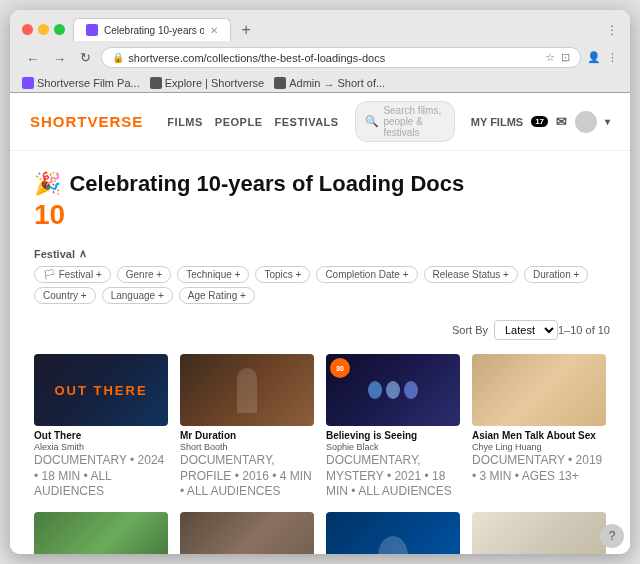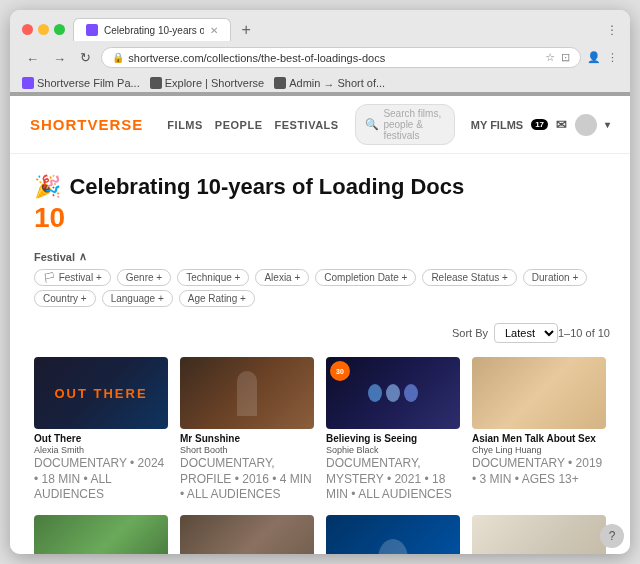--- a/index.html
+++ b/index.html
@@ -121,21 +121,21 @@
     }
     
     .bookmarks-bar {
       background: #e8e8e8;
       padding: 3px 12px;
       display: flex;
       align-items: center;
       gap: 10px;
       font-size: 11px;
       color: #444;
-      border-bottom: 4px solid #a3a3a3;
+      border-bottom: 1px solid #a3a3a3;
     }
     .bookmark-item {
       display: flex;
       align-items: center;
       gap: 3px;
       cursor: pointer;
       white-space: nowrap;
     }
     .bookmark-icon {
       width: 12px; height: 12px;
@@ -491,21 +491,21 @@
           <span>🏳</span>
           <span>Festival +</span>
         </div>
         <div class="filter-pill">
           <span>Genre +</span>
         </div>
         <div class="filter-pill">
           <span>Technique +</span>
         </div>
         <div class="filter-pill">
-          <span>Alexia +</span>
+          <span>Topics +</span>
         </div>
         <div class="filter-pill">
           <span>Completion Date +</span>
         </div>
         <div class="filter-pill">
           <span>Release Status +</span>
         </div>
         <div class="filter-pill">
           <span>Duration +</span>
         </div>
@@ -541,21 +541,21 @@
         </div>
         <div class="film-title">Out There</div>
         <div class="film-director">Alexia Smith</div>
         <div class="film-meta">DOCUMENTARY • 2024 • 18 MIN • ALL AUDIENCES</div>
       </div>
 
       <div class="film-card">
         <div class="film-thumb-bg thumb-mr-sunshine">
           <div class="thumb-mr-sunshine-figure"></div>
         </div>
-        <div class="film-title">Mr Sunshine</div>
+        <div class="film-title">Mr Duration</div>
         <div class="film-director">Short Booth</div>
         <div class="film-meta">DOCUMENTARY, PROFILE • 2016 • 4 MIN • ALL AUDIENCES</div>
       </div>
 
       <div class="film-card">
         <div class="film-thumb-bg thumb-believing" style="position:relative;">
           <div class="badge-30">30</div>
 
           <div style="display:flex; gap:4px; align-items:center; justify-content:center; width:100%; height:100%;">
             <div style="width:14px;height:18px;border-radius:50%;background:rgba(100,180,255,0.6);"></div>

